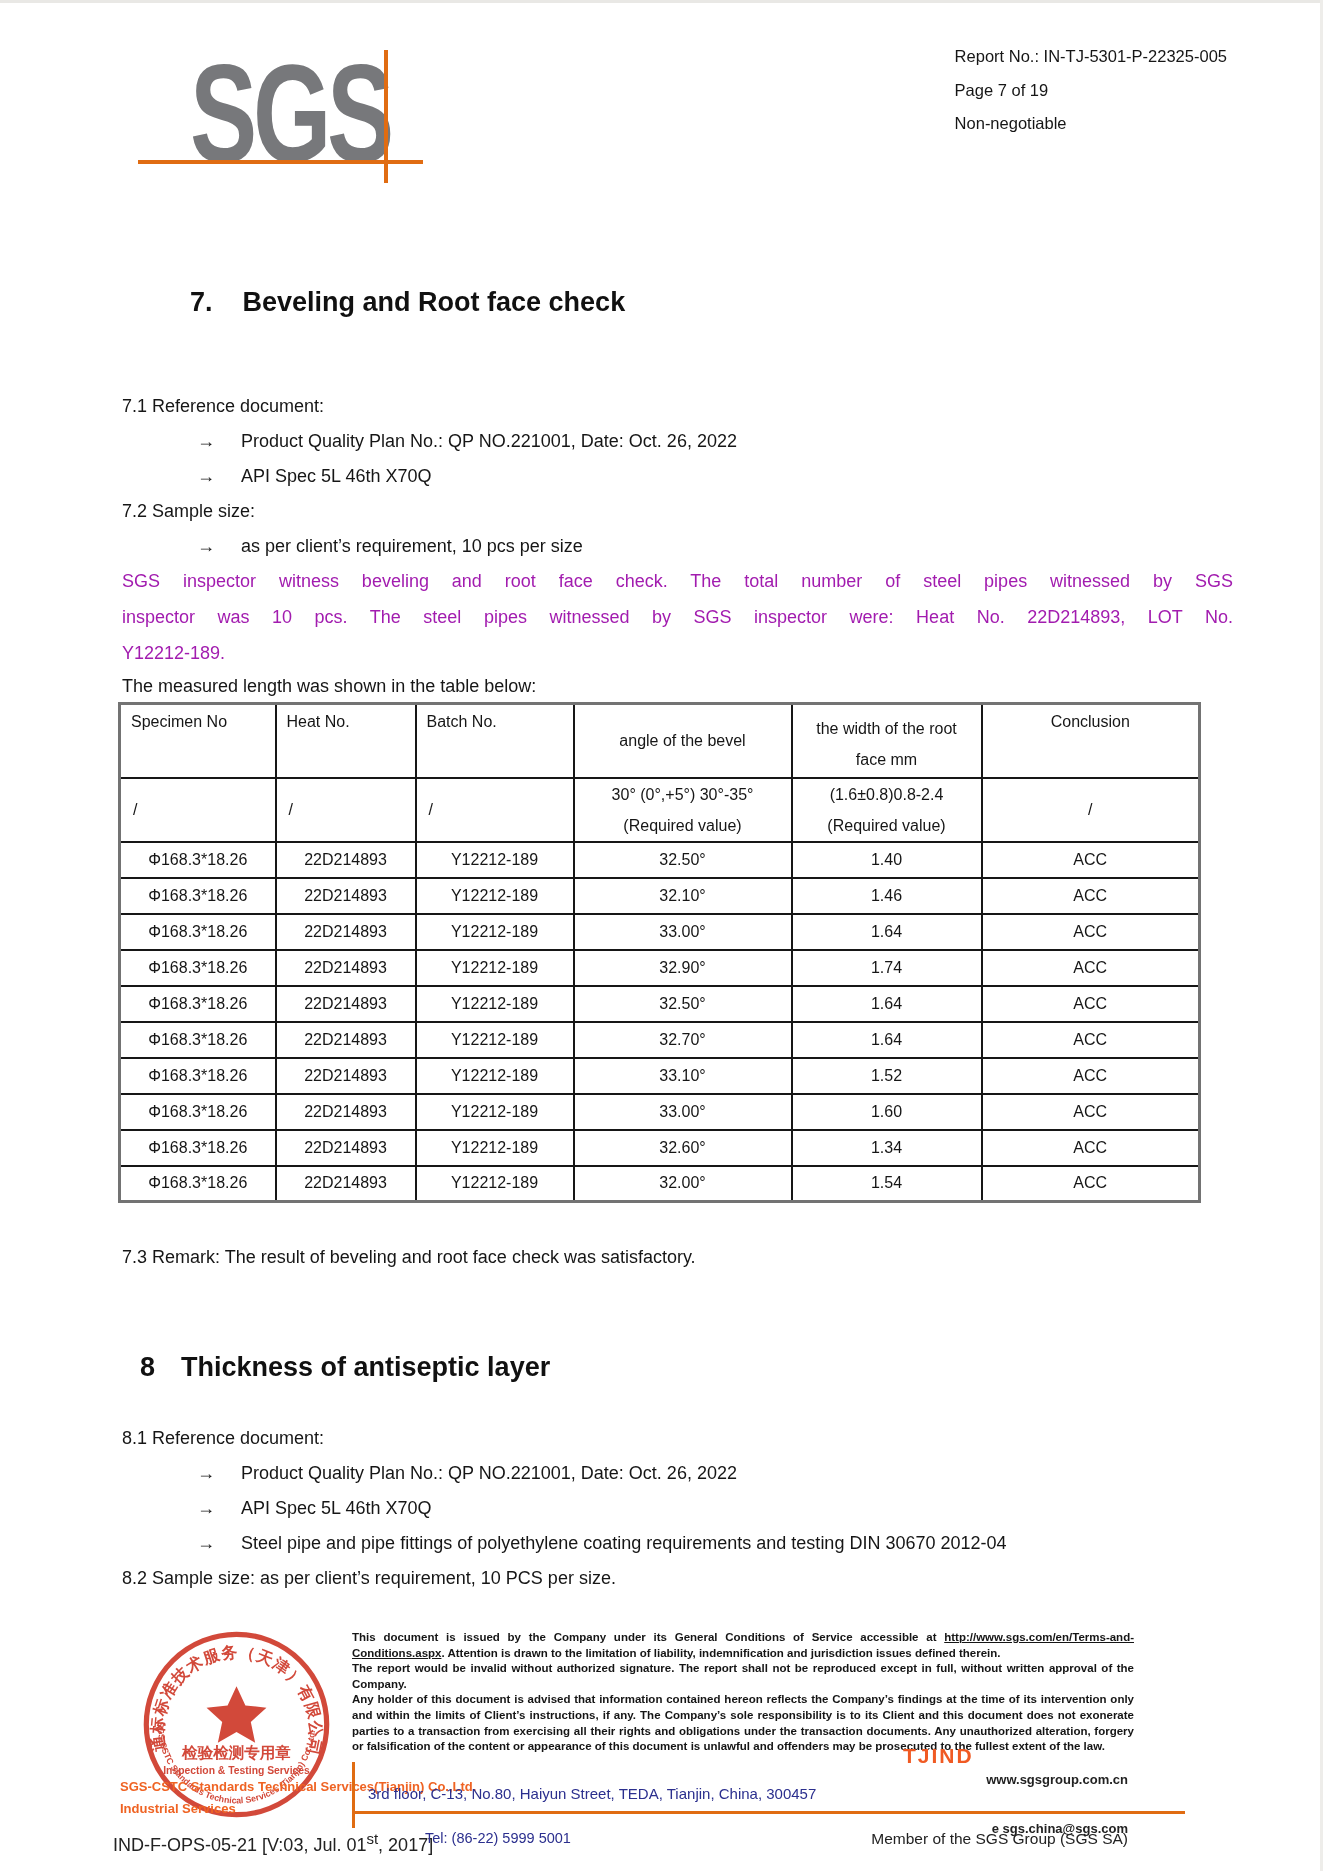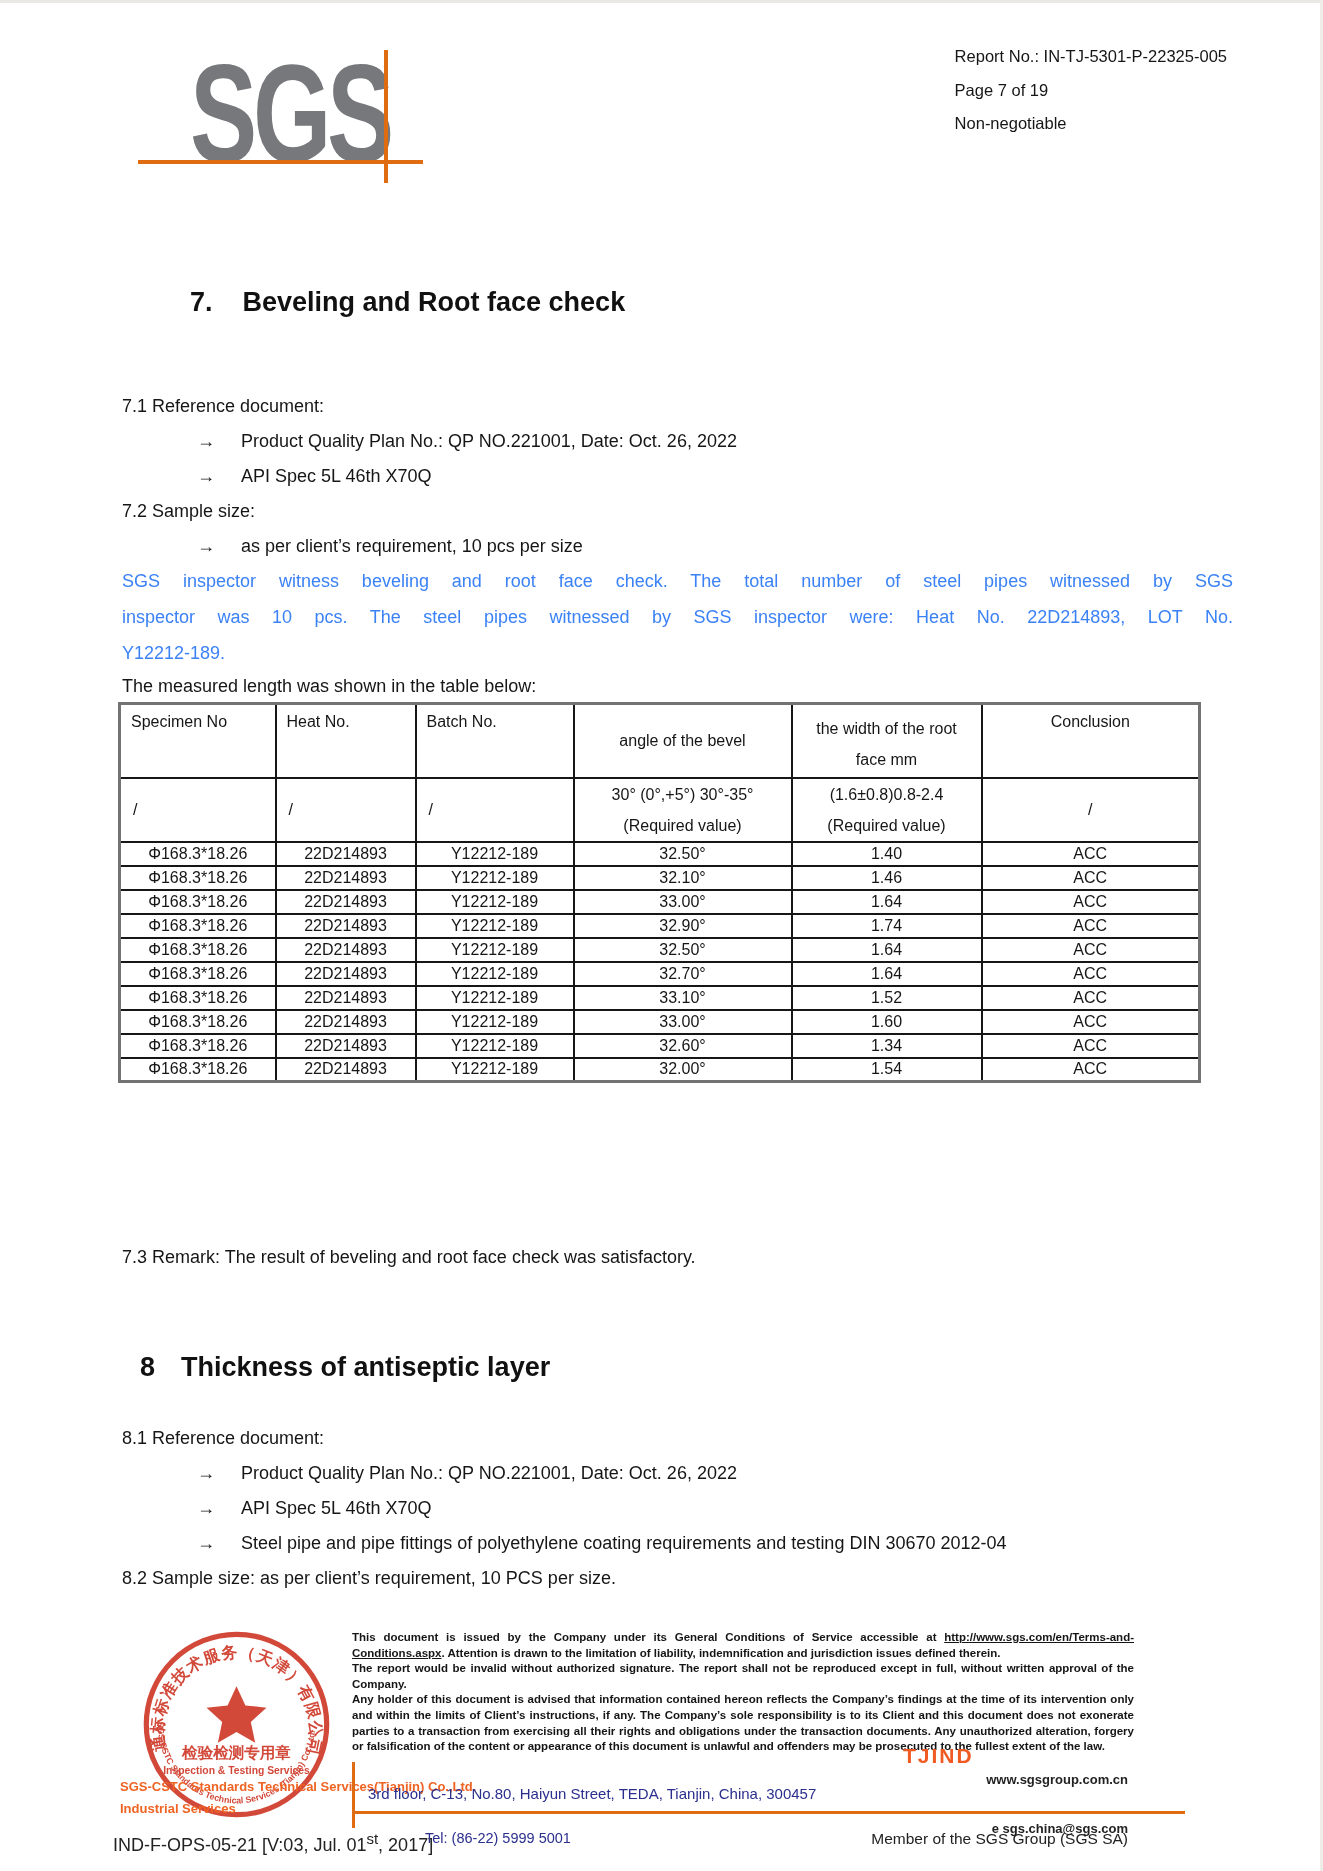--- a/index.html
+++ b/index.html
@@ -21,36 +21,36 @@
 
   
   .h-sec { font-size:27px; font-weight:bold; color:#111; white-space:nowrap; }
   .h-sec .h-num { display:inline-block; }
   .h7 .h-title { margin-left:30px; }
   .h8 .h-title { margin-left:26px; }
 
   .bodyline { left:122px; font-size:18px; color:#161616; white-space:nowrap; }
   .arrow-line { left:197px; font-size:18px; color:#161616; white-space:nowrap; display:flex; }
   .arrow-line .arrow { width:44px; display:inline-block; }
-  .jline { left:122px; width:1111px; font-size:18px; color:#3b82f6;
+  .jline { left:122px; width:1111px; font-size:18px; color:#a21caf;
            text-align:justify; text-align-last:justify; }
   .jline.last { text-align-last:left; }
 
   
   .mtable { left:118px; top:702px; border-collapse:collapse; table-layout:fixed; width:1080px;
             border:3px solid #737373; font-size:16px; color:#161616; }
   .mtable th, .mtable td { border:2px solid #161616; text-align:center; vertical-align:middle;
             font-weight:normal; overflow:hidden; }
   .mtable thead th { height:74px; vertical-align:top; padding-top:8px; }
   .mtable thead th.lft { text-align:left; padding-left:10px; }
   .mtable thead th.mid { vertical-align:middle; padding-top:0; }
   .mtable tr.req td { height:52px; }
   .mtable tr.req td.lft { text-align:left; padding-left:12px; }
   .two-line div { line-height:31px; }
-  .mtable tbody tr td { height:24px; }
+  .mtable tbody tr td { height:36px; }
 
   
   .disclaimer { left:352px; top:1630px; width:782px; font-size:11.5px; font-weight:bold;
                 line-height:15.6px; text-align:justify; color:#151515; }
   .disclaimer .url { text-decoration:underline; }
   .tjind { left:903px; top:1744px; font-size:21px; font-weight:bold; color:#f05a23; letter-spacing:2px; }
   .company-red { left:120px; font-size:13px; font-weight:bold; color:#ef6323; white-space:nowrap; }
   .o-vline { left:352px; top:1762px; width:3px; height:66px; background:#e06c12; }
   .o-hline { left:352px; top:1811px; width:833px; height:3px; background:#e06c12; }
   .address { left:368px; top:1785px; font-size:15px; color:#2b2f8e; white-space:nowrap; }

